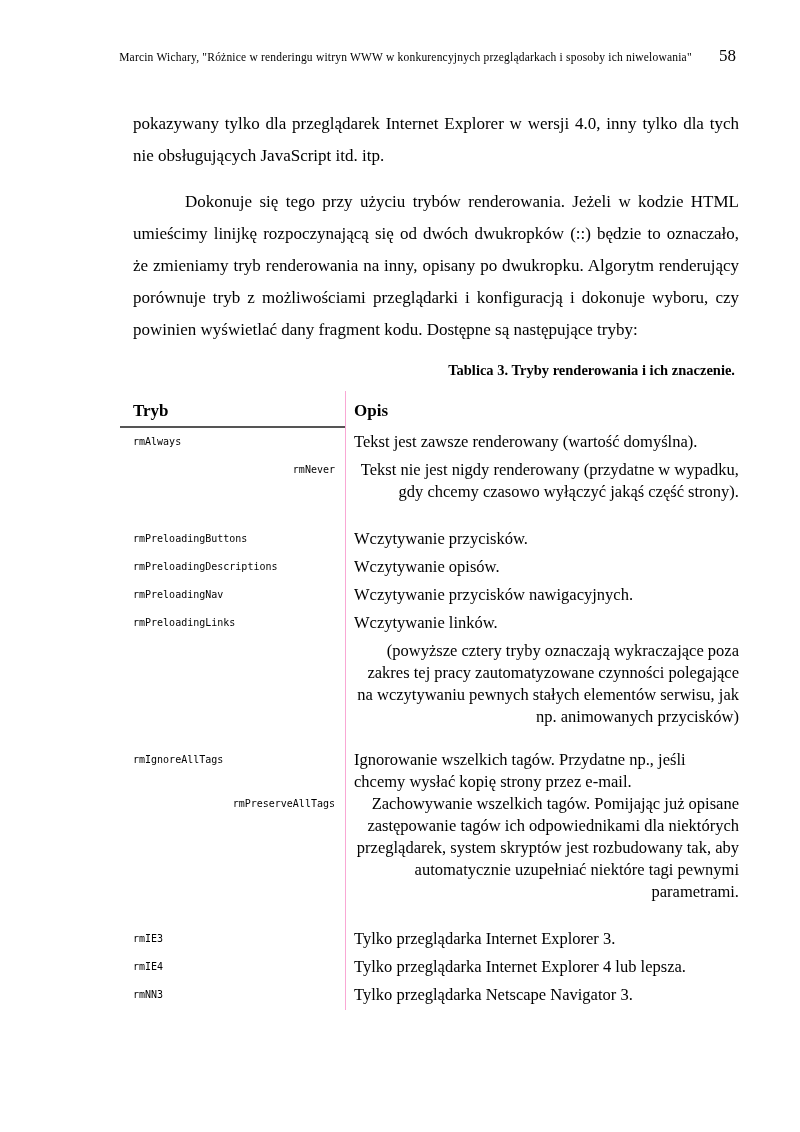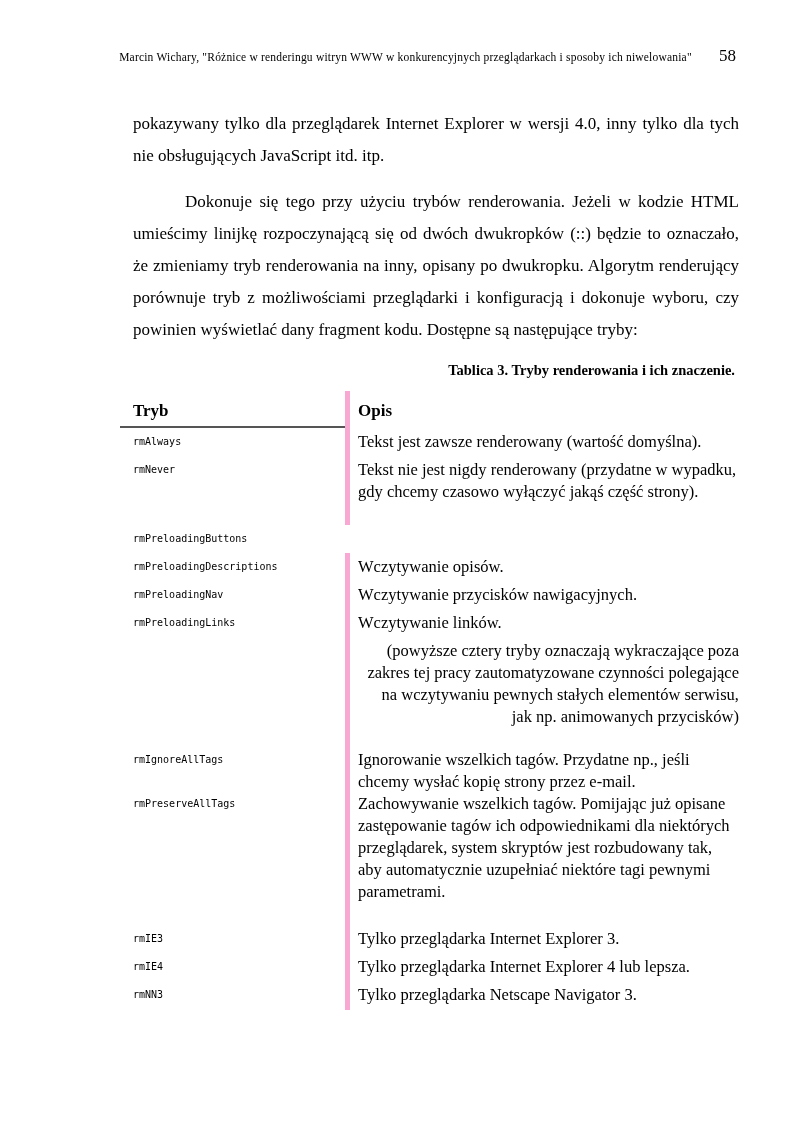--- a/index.html
+++ b/index.html
@@ -39,32 +39,32 @@
   .modes-table { margin: 12px 61px 18px 120px; }
   .trow { display: flex; }
   .cell-tryb {
     width: 225px; flex: 0 0 225px;
     padding: 3px 10px 3px 13px;
     font-family: "DejaVu Sans Mono", monospace;
     font-size: 10px; line-height: 22px;
   }
   .cell-opis {
     flex: 1;
-    border-left: 5px solid #f9a8d4;
+    border-left: 1px solid #f9a8d4;
     padding: 3px 0 3px 8px;
     font-size: 16.5px; line-height: 22px;
   }
   .trow-header .cell-tryb,
   .trow-header .cell-opis {
     font-family: "Liberation Serif", serif;
     font-weight: bold; font-size: 17px; line-height: 24px;
     padding-top: 8px; padding-bottom: 3px;
   }
   .trow-header .cell-tryb { border-bottom: 2px solid #555; }
-  .gap-after .cell-tryb, .gap-after .cell-opis { padding-bottom: 22px; }
+  .gap-after .cell-tryb, .gap-after .cell-opis { padding-bottom: 22px; text-align: right; }
   .note-row .cell-tryb, .note-row .cell-opis { padding-bottom: 18px; text-align: right; }
   .tight-bottom .cell-tryb, .tight-bottom .cell-opis { padding-bottom: 0; }
   .tight-top .cell-tryb, .tight-top .cell-opis { padding-top: 0; }
   .last-row .cell-tryb, .last-row .cell-opis { padding-bottom: 4px; }
 </style>
 </head>
 <body>
 
 <div class="page">
 
@@ -91,20 +91,21 @@
       <div class="cell-opis">Tekst jest zawsze renderowany (wartość domyślna).</div>
     </div>
 
     <div class="trow gap-after">
       <div class="cell-tryb">rmNever</div>
       <div class="cell-opis">Tekst nie jest nigdy renderowany (przydatne w wypadku, gdy chcemy czasowo wyłączyć jakąś część strony).</div>
     </div>
 
     <div class="trow">
       <div class="cell-tryb">rmPreloadingButtons</div>
+      <div class="cell-opis">Wczytywanie przycisków.</div>
     </div>
 
     <div class="trow">
       <div class="cell-tryb">rmPreloadingDescriptions</div>
       <div class="cell-opis">Wczytywanie opisów.</div>
     </div>
 
     <div class="trow">
       <div class="cell-tryb">rmPreloadingNav</div>
       <div class="cell-opis">Wczytywanie przycisków nawigacyjnych.</div>

